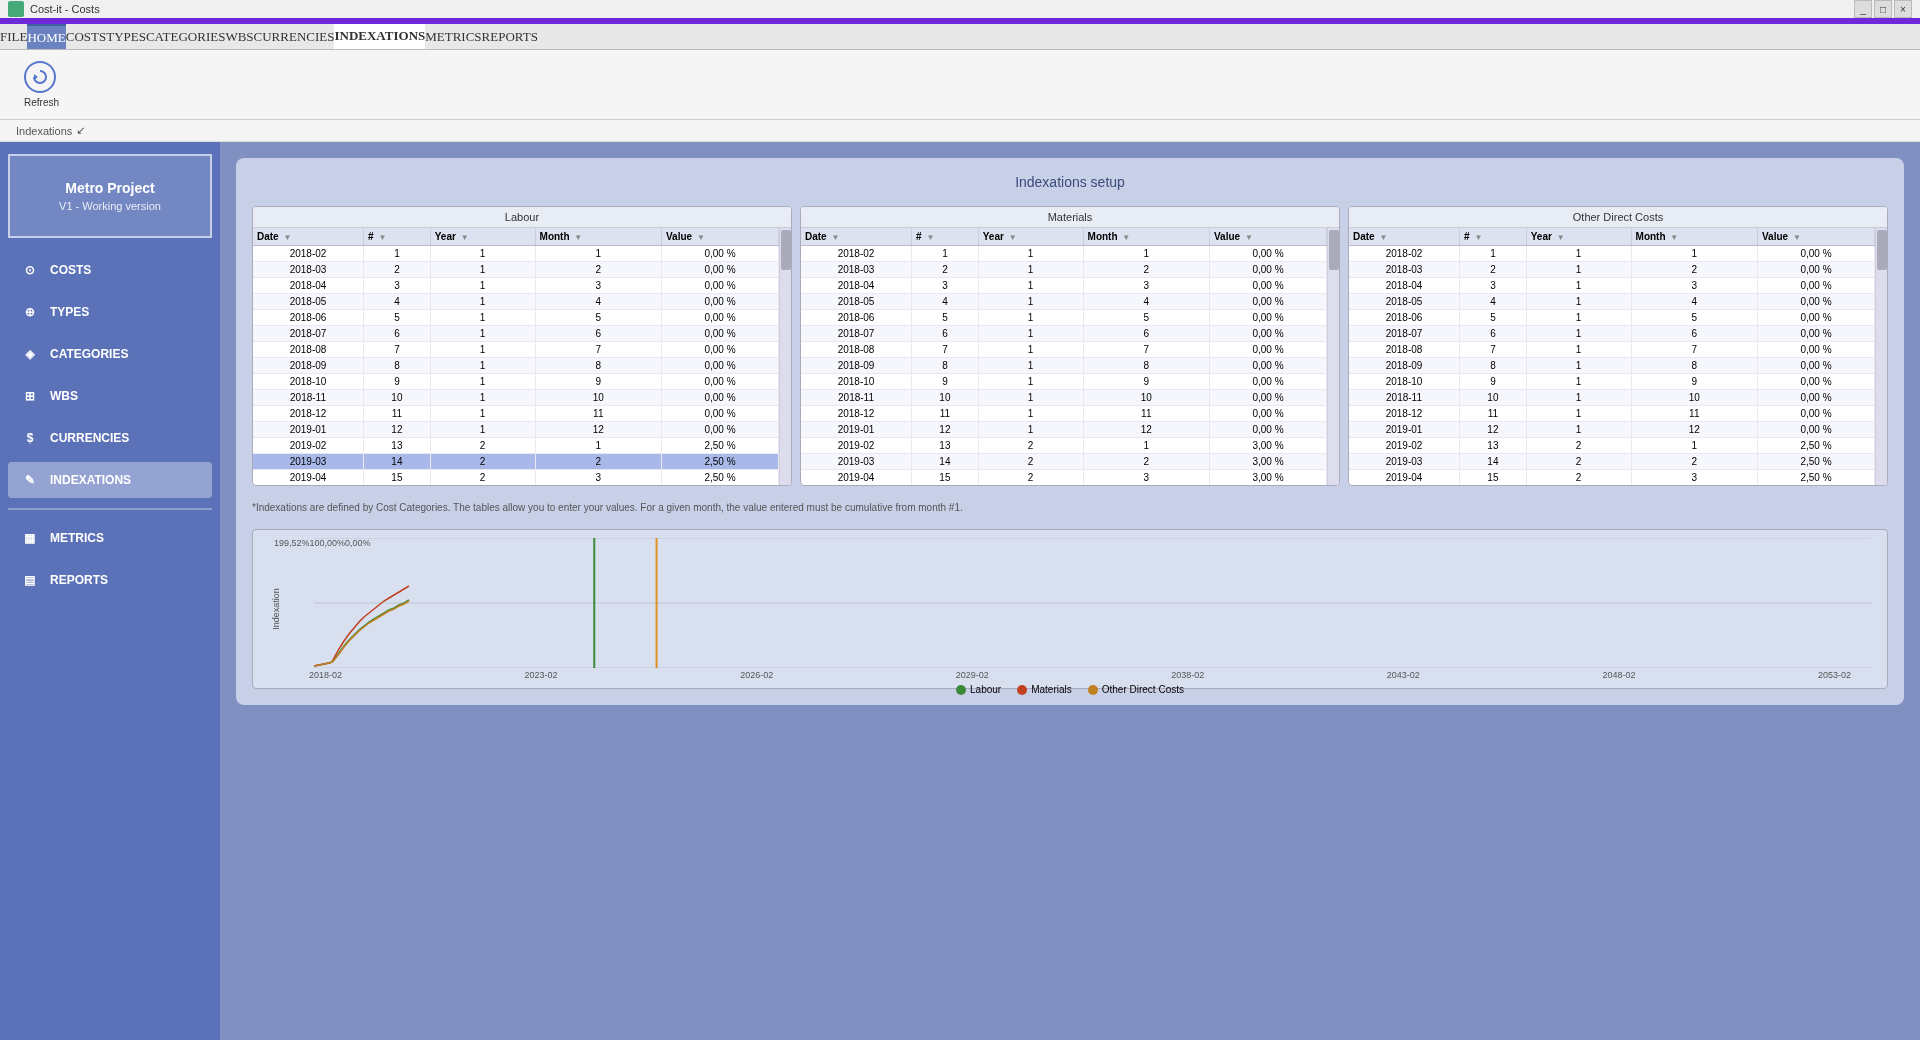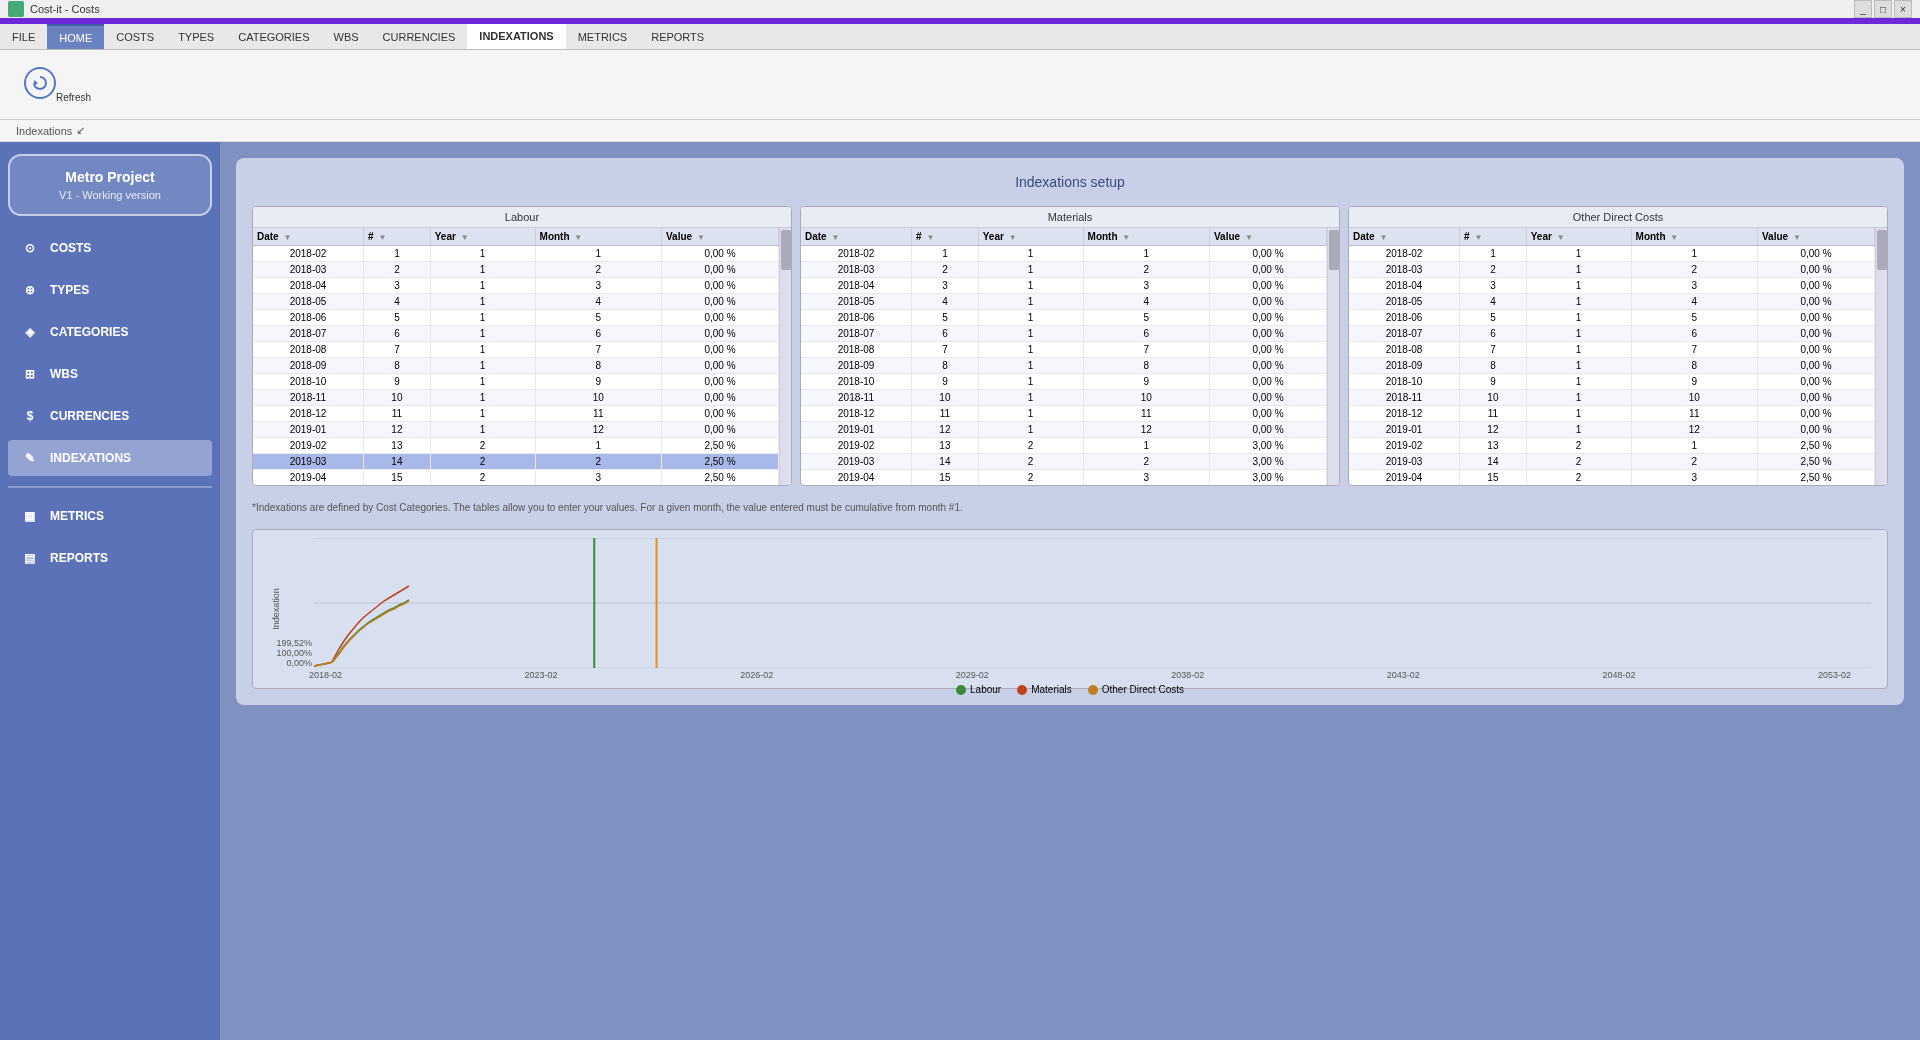--- a/index.html
+++ b/index.html
@@ -22,27 +22,28 @@
 
     
     .menu-bar {
       background: #e8e8e8;
       height: 26px;
       display: flex;
       align-items: stretch;
       border-bottom: 1px solid #bbb;
     }
     .menu-item {
-      padding: 0 12px;
+      padding: 0 0;
       display: flex;
       align-items: center;
-      font-size: 11px;
+      font-size: 13px;
       color: #333;
       cursor: pointer;
       text-transform: uppercase;
+      font-family: Liberation Serif, serif;
     }
     .menu-item.active {
       background: #6a82c0;
       color: white;
       border-top: 2px solid #4060a0;
     }
     .menu-item.current-tab {
       background: white;
       color: #333;
       border-bottom: 2px solid white;
@@ -53,22 +54,22 @@
     .toolbar {
       background: #f5f5f5;
       height: 70px;
       display: flex;
       align-items: center;
       padding: 0 16px;
       border-bottom: 1px solid #ccc;
     }
     .toolbar-btn {
       display: flex;
-      flex-direction: row;
-      align-items: flex-end;
+      flex-direction: column;
+      align-items: flex-start;
       cursor: pointer;
       padding: 4px 8px;
     }
     .toolbar-btn .icon-circle {
       width: 32px; height: 32px;
       border-radius: 50%;
       border: 2px solid #5577cc;
       display: flex; align-items: center; justify-content: center;
       margin-bottom: 4px;
     }
@@ -98,22 +99,22 @@
       background: #5b72b8;
       display: flex;
       flex-direction: column;
       padding: 12px 8px;
       gap: 6px;
       flex-shrink: 0;
     }
     .project-card {
       background: rgba(255,255,255,0.15);
       border: 2px solid rgba(255,255,255,0.6);
-      border-radius: 13px;
-      padding: 13px;
+      border-radius: 0;
+      padding: 24px;
       text-align: center;
       color: white;
       margin-bottom: 8px;
     }
     .project-card .project-name { font-size: 14px; font-weight: bold; margin-bottom: 4px; }
     .project-card .project-version { font-size: 11px; color: rgba(255,255,255,0.85); }
 
     .sidebar-item {
       display: flex;
       align-items: center;
@@ -720,21 +721,21 @@
             </div>
           </div>
         </div>
 
       <div class="note-text">*Indexations are defined by Cost Categories. The tables allow you to enter your values. For a given month, the value entered must be cumulative from month #1.</div>
 
       <div class="chart-container">
         <div class="chart-y-label">Indexation</div>
         <div style="display:flex; height:130px; margin-left:45px; position:relative;">
 
-          <div style="position:absolute; left:-40px; top:0; height:100%; display:flex; flex-direction:column; justify-content:flex-end; font-size:9px; color:#555; text-align:right; width:38px;">
+          <div style="position:absolute; left:-40px; top:0; height:100%; display:flex; flex-direction:row; justify-content:flex-start; font-size:9px; color:#555; text-align:right; width:38px;">
             <span>199,52%</span>
             <span>100,00%</span>
             <span>0,00%</span>
           </div>
           <svg id="chart-svg" style="width:100%; height:130px;">
 
             <line x1="0" y1="0" x2="100%" y2="0" stroke="#aab" stroke-width="0.5"></line>
             <line x1="0" y1="65" x2="100%" y2="65" stroke="#aab" stroke-width="0.5"></line>
             <line x1="0" y1="130" x2="100%" y2="130" stroke="#aab" stroke-width="0.5"></line>
 

